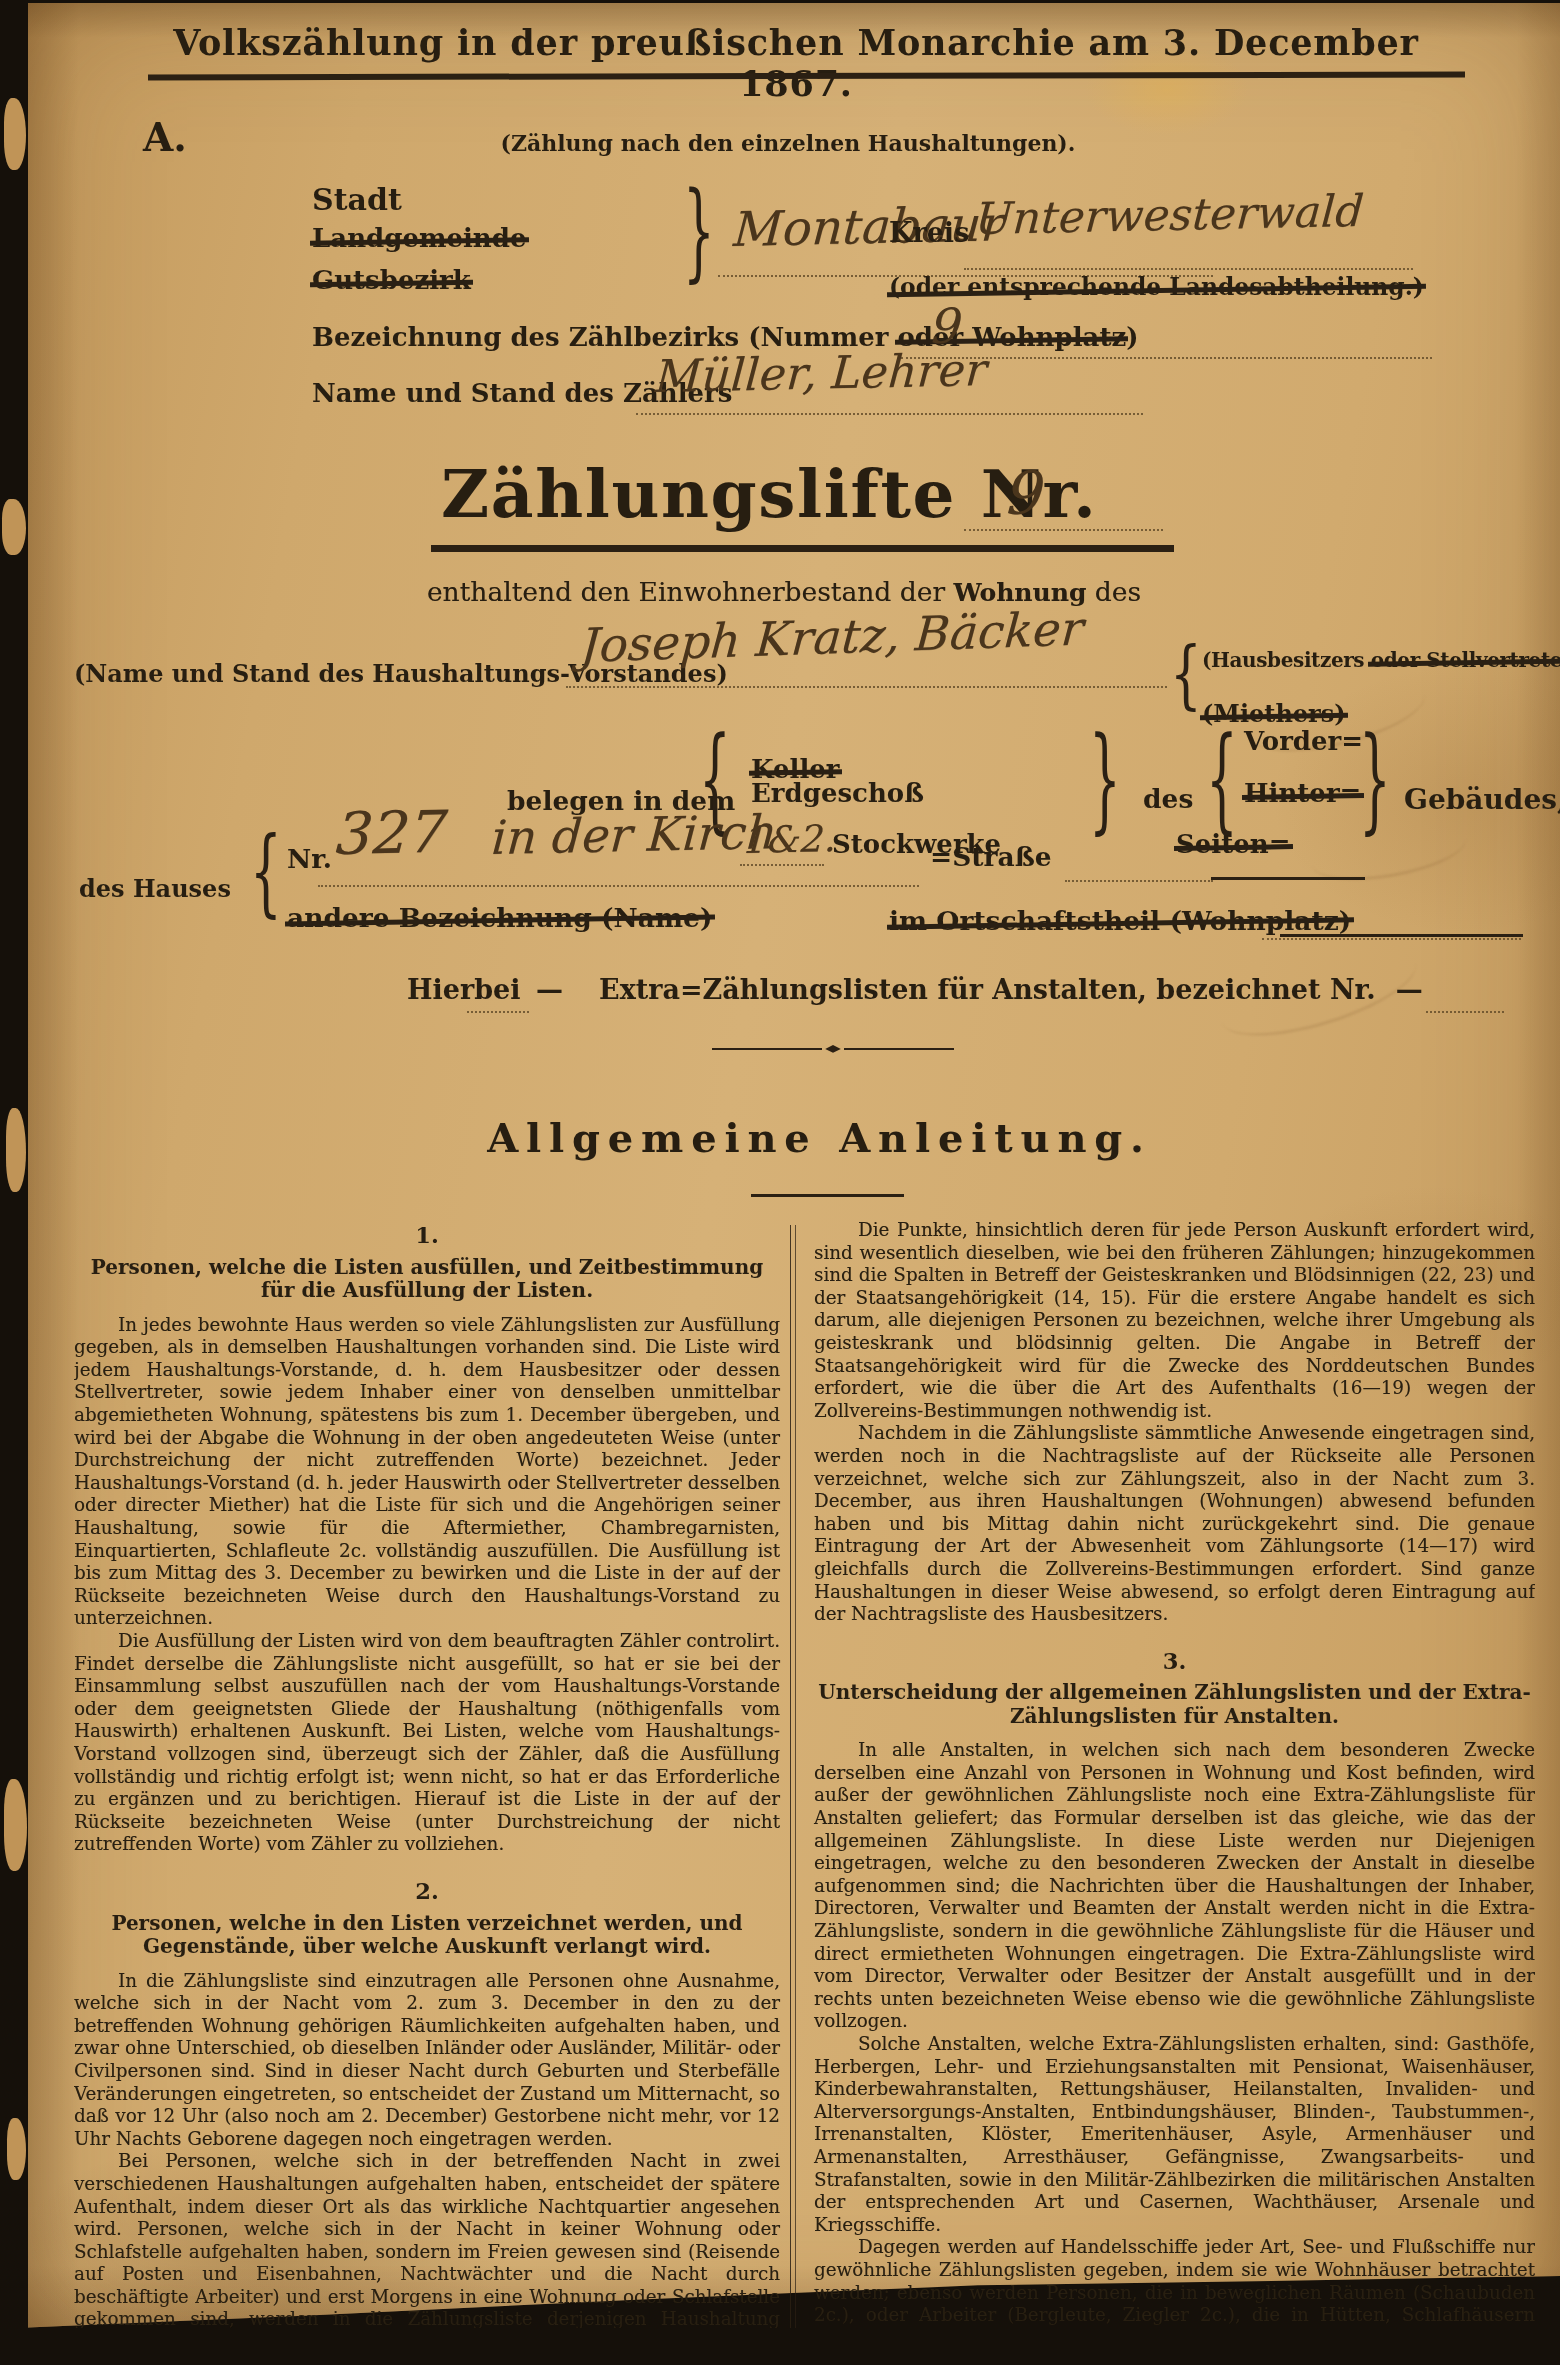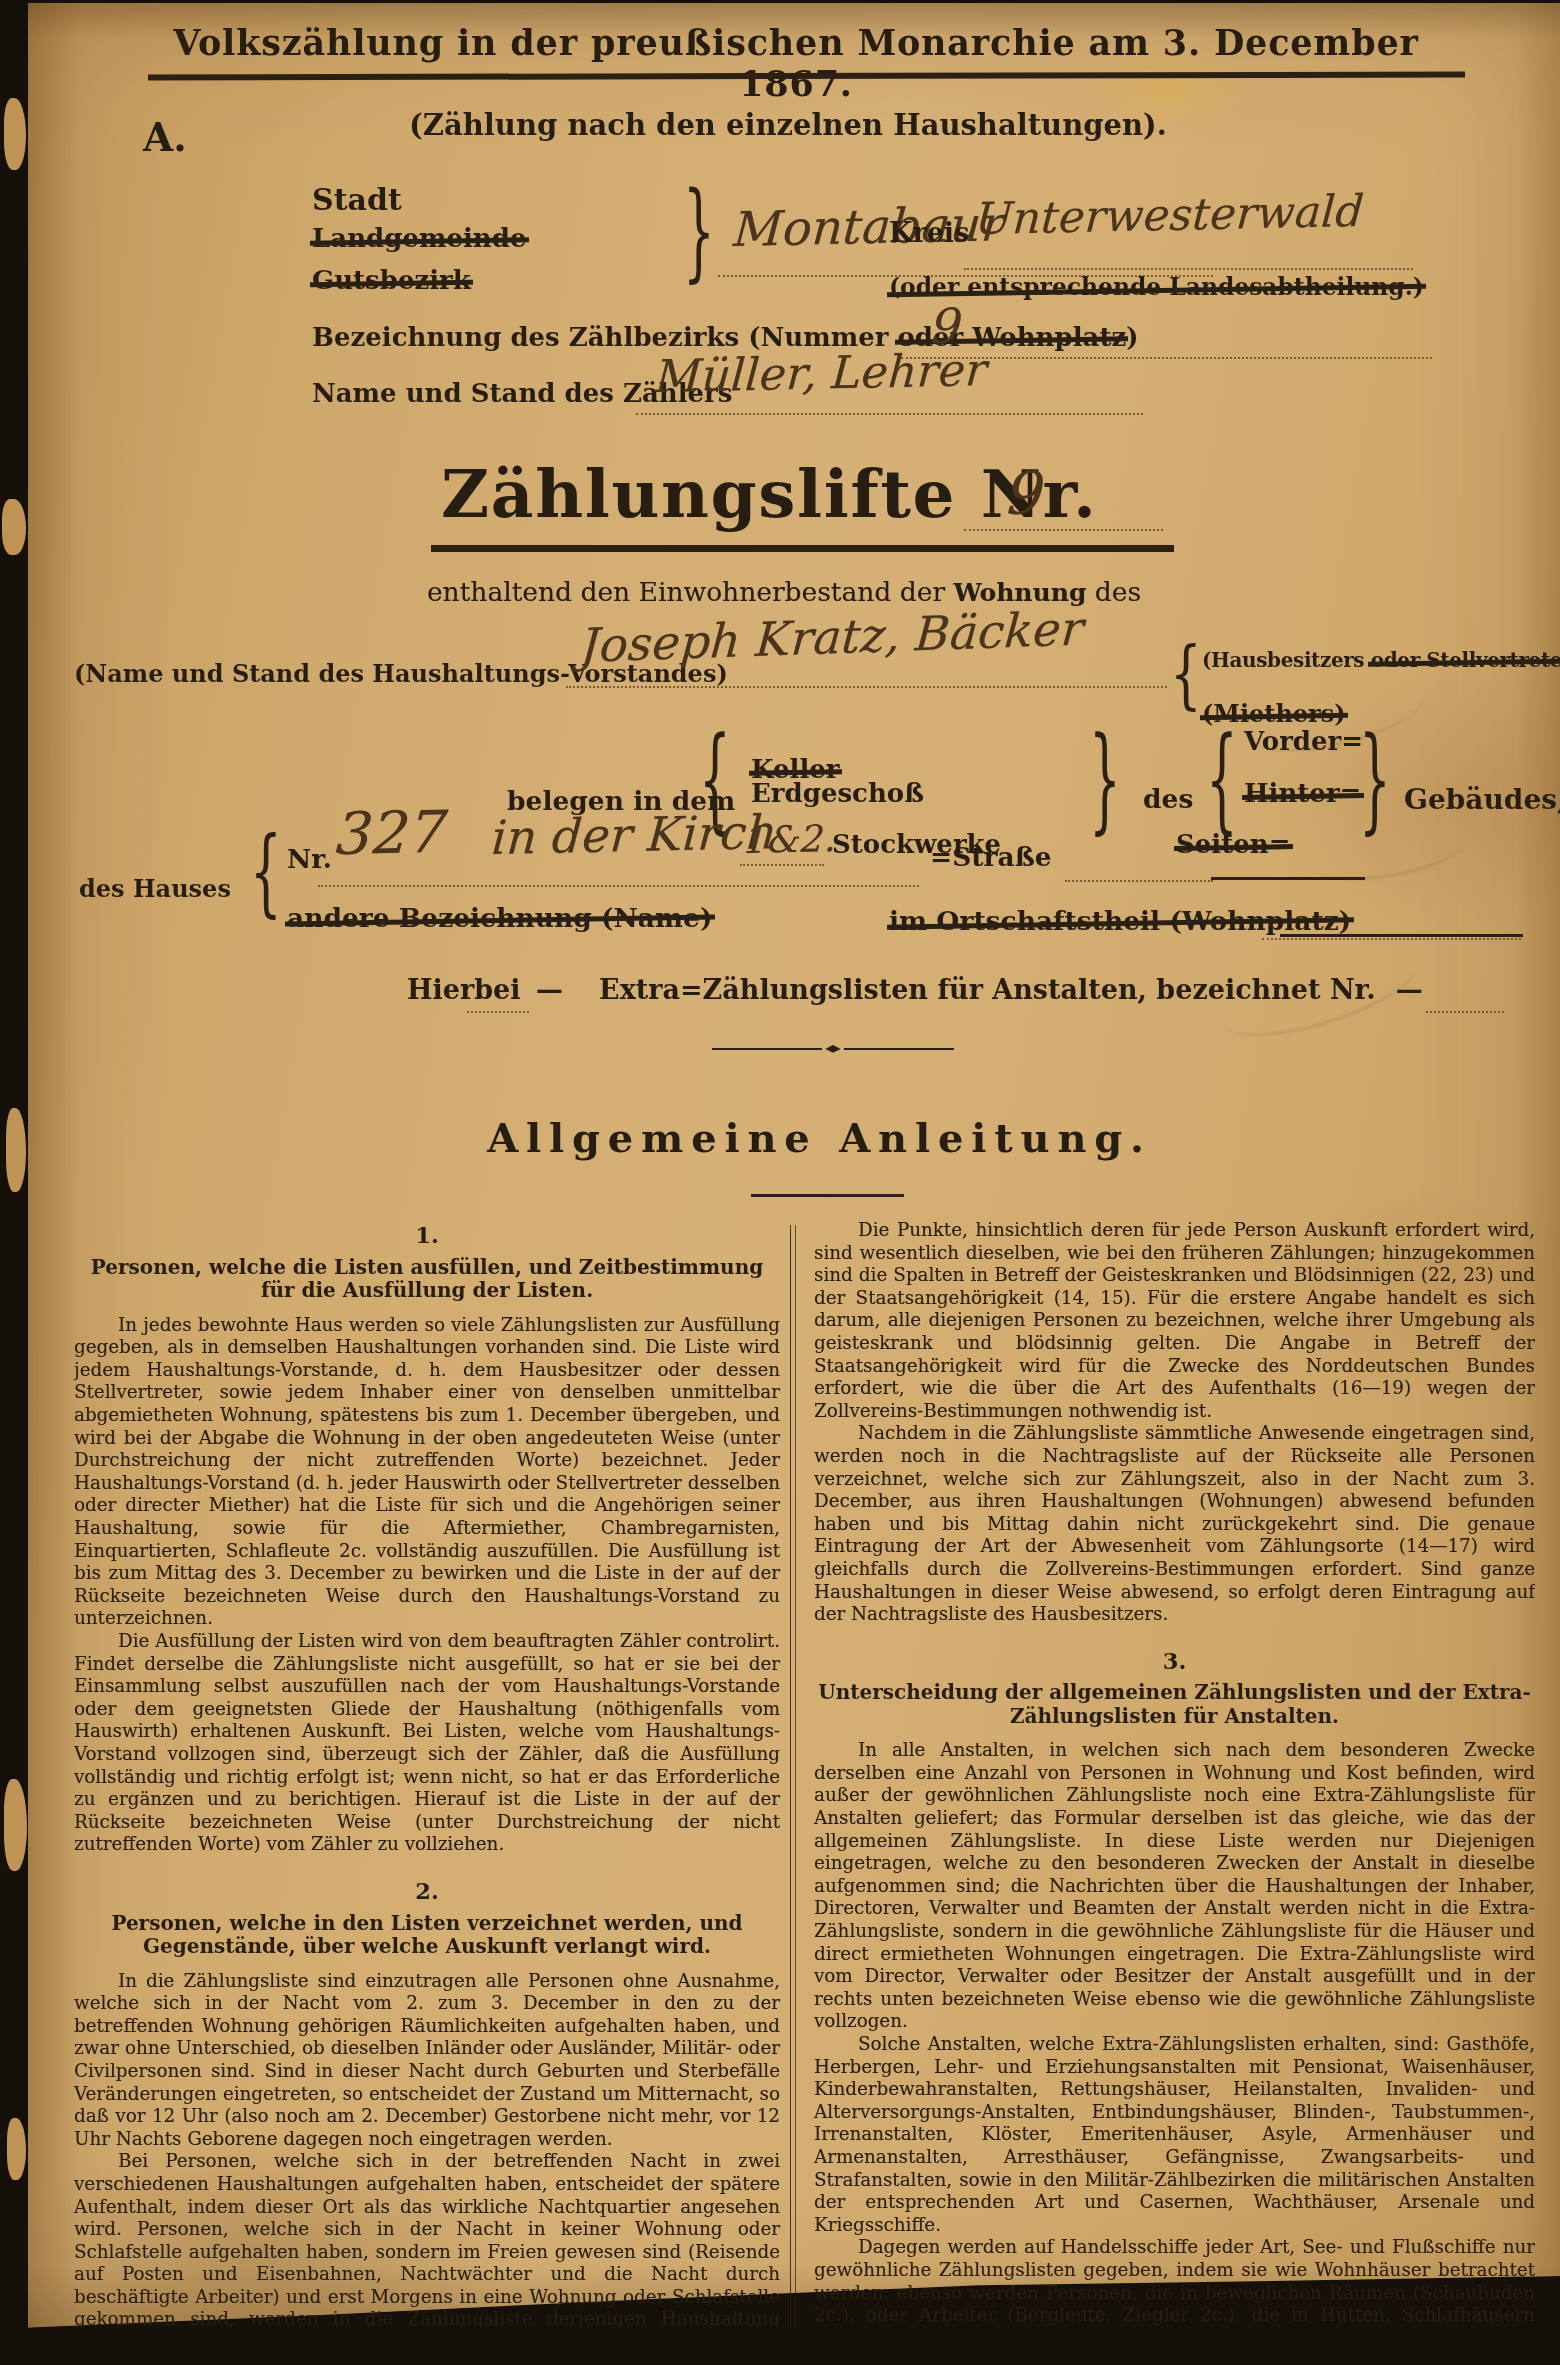--- a/index.html
+++ b/index.html
@@ -80,21 +80,21 @@
   <div class="edge-bit abs" style="left:7px;top:2118px;width:19px;height:62px;"></div>
 
   <div class="ghost" style="left:1248px;top:687px;width:179px;height:55px;transform:rotate(-14deg);"></div>
   <div class="ghost" style="left:1311px;top:827px;width:156px;height:47px;transform:rotate(-10deg);"></div>
   <div class="ghost" style="left:1217px;top:960px;width:203px;height:62px;transform:rotate(-17deg);"></div>
 
   <div class="abs fr center" style="left:133px;top:22px;width:1326px;font-size:35px;letter-spacing:0.8px;">Volkszählung in der preußischen Monarchie am 3. December 1867.</div>
   <div class="abs solid" style="left:148px;top:73px;width:1317px;height:5.5px;transform:rotate(-0.12deg);"></div>
 
   <div class="abs fr" style="left:143px;top:114px;font-size:39px;">A.</div>
-  <div class="abs fr center" style="left:398px;top:108px;width:780px;font-size:29px;">(Zählung nach den einzelnen Haushaltungen).</div>
+  <div class="abs fr center" style="left:398px;top:130px;width:780px;font-size:22px;">(Zählung nach den einzelnen Haushaltungen).</div>
 
   <div class="abs fr" style="left:312px;top:182px;font-size:30px;">Stadt</div>
   <div class="abs fr" style="left:312px;top:223px;font-size:26px;">
     <span class="st st2">Landgemeinde</span>
   </div>
   <div class="abs fr" style="left:312px;top:265px;font-size:26px;">
     <span class="st st2">Gutsbezirk</span>
   </div>
   <div class="brace" style="left:683px;top:178px;transform:scaleY(2.15);">}</div>
   <div class="abs hw" style="left:732px;top:201px;font-size:48px;">Montabaur</div>

